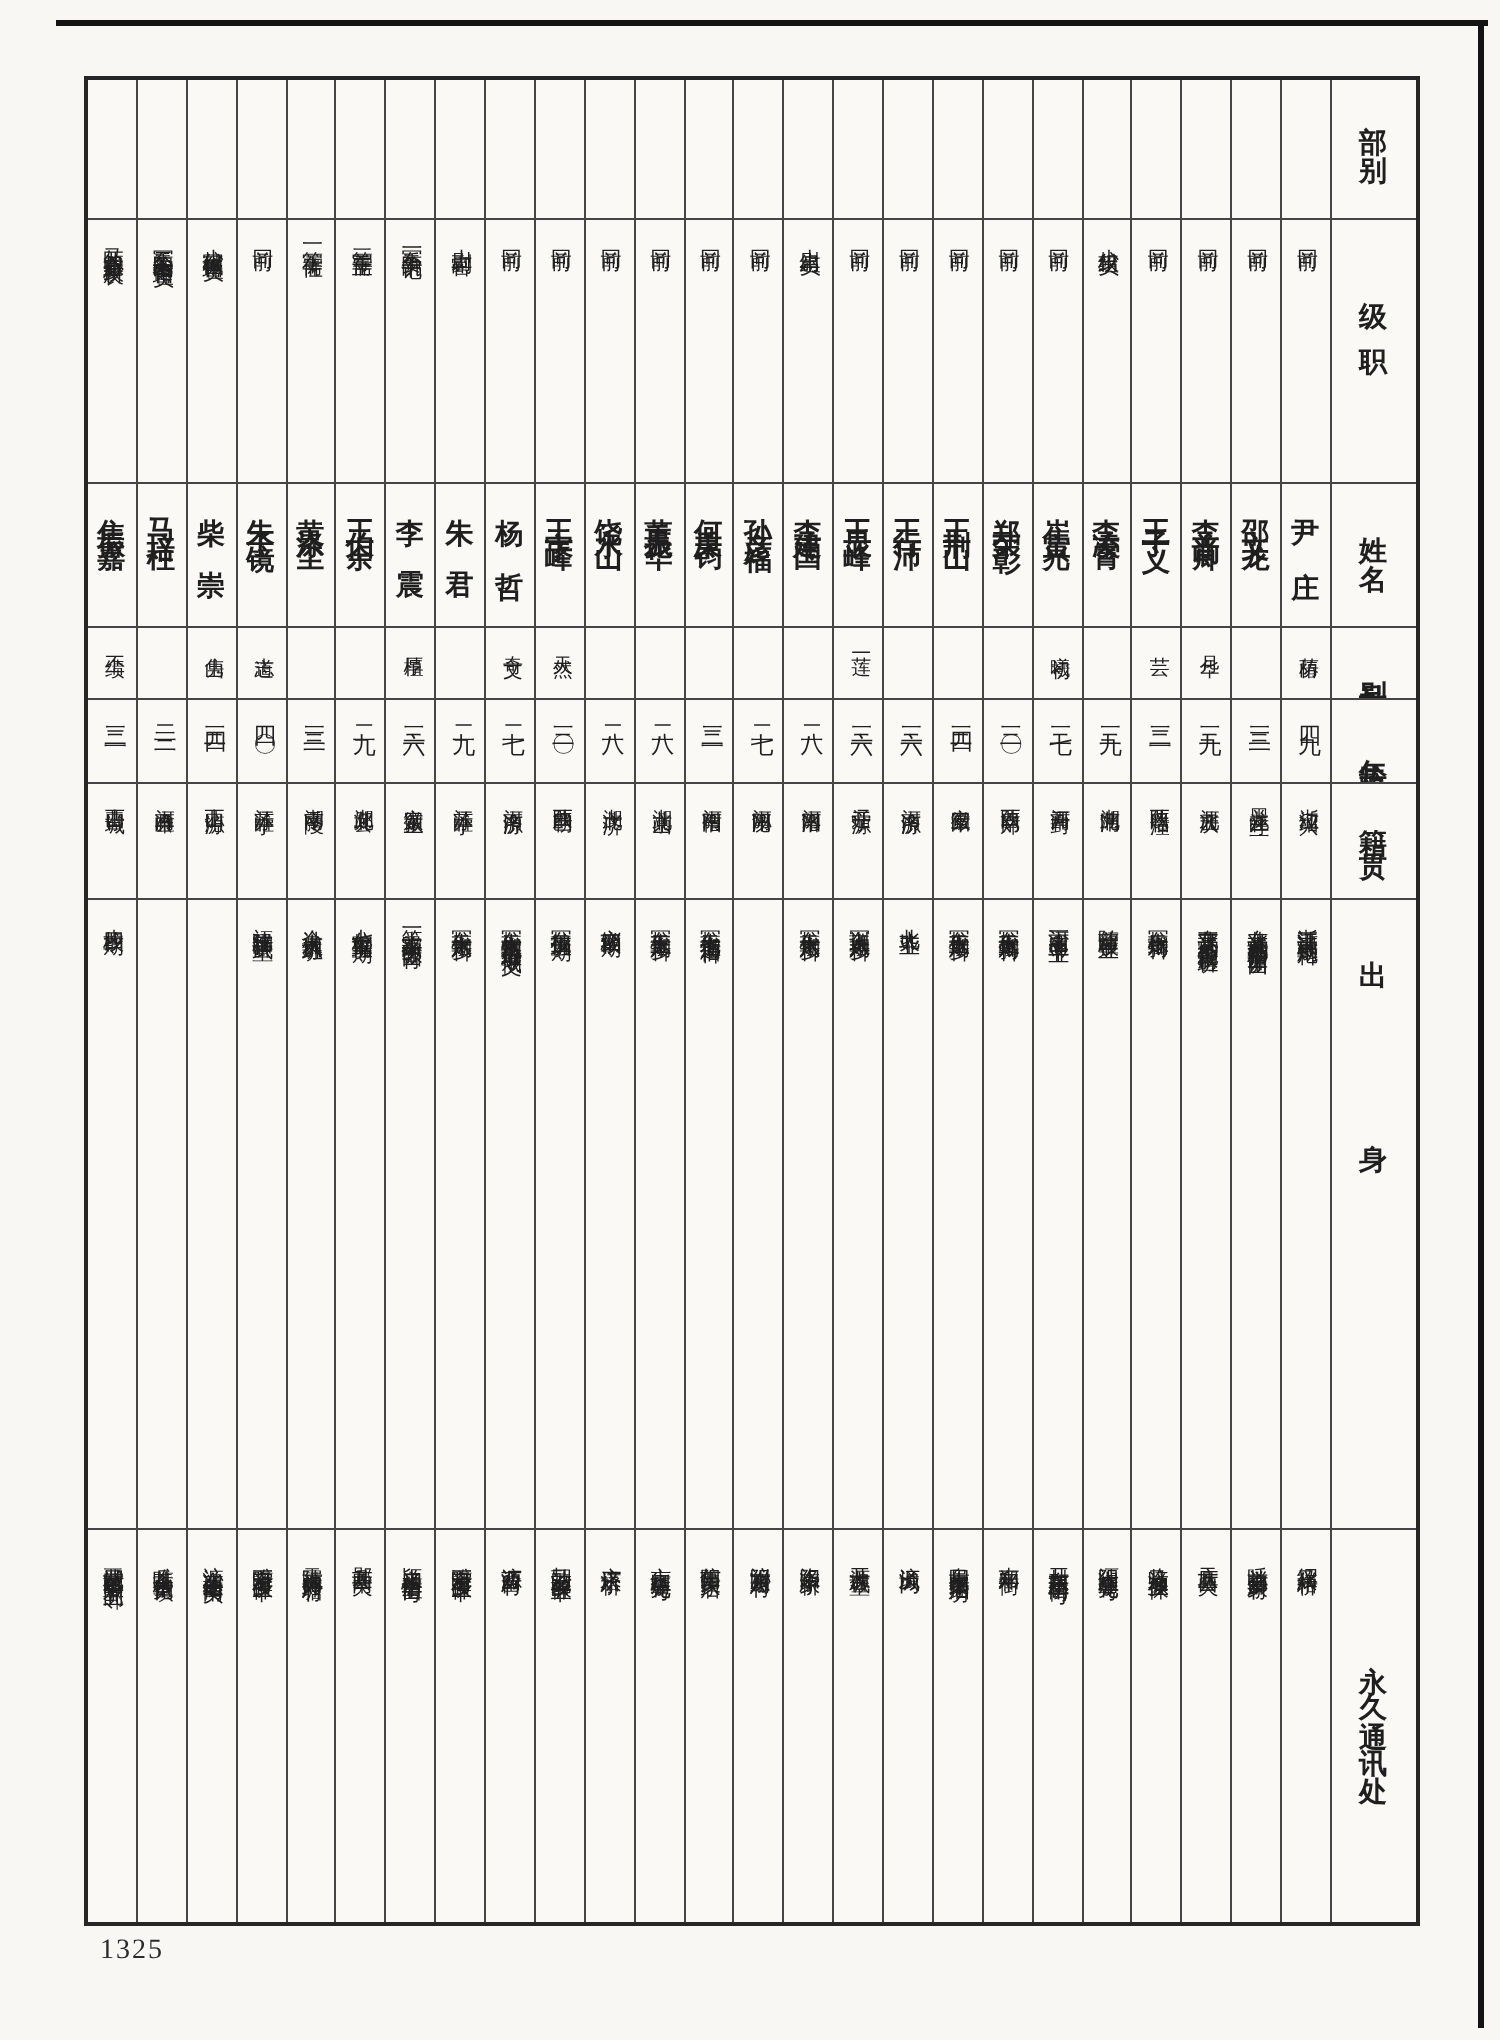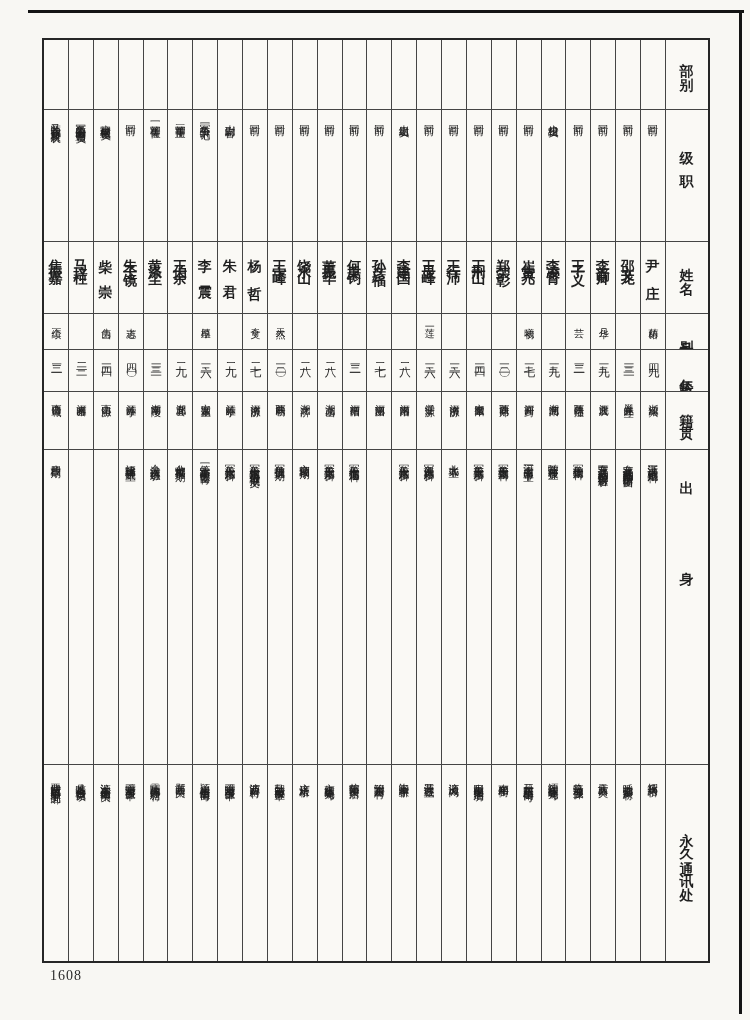--- a/index.html
+++ b/index.html
@@ -758,14 +758,14 @@
       </div>
       <div class="cell hcell r-background h-background">
         <span class="vtext">出身</span>
       </div>
       <div class="cell hcell r-address h-address">
         <span class="vtext">永久通讯处</span>
       </div>
     </div>
   </div>
 
-  <div class="page-number">1608</div>
+  <div class="page-number">1325</div>
 </div>
 
 </body></html>

